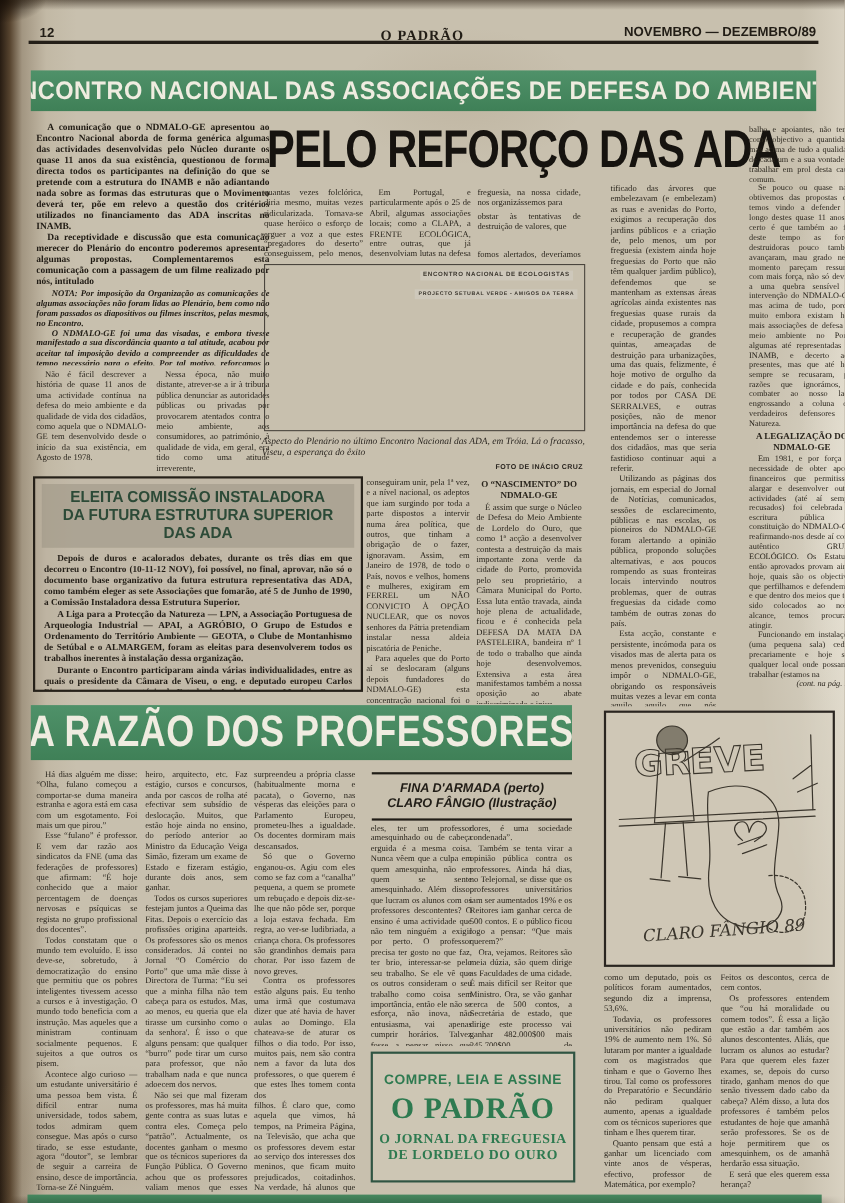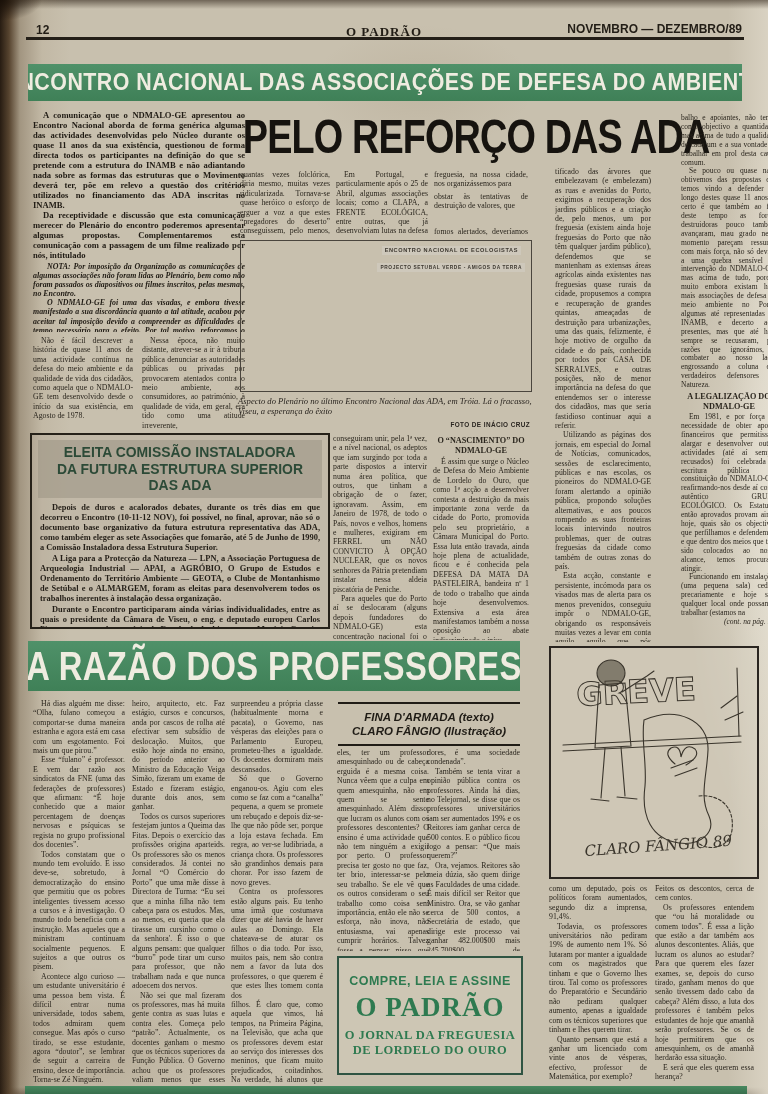--- a/index.html
+++ b/index.html
@@ -218,42 +218,42 @@
     <p>Não sei que mal fizeram os professores, mas há muita gente contra as suas lutas e contra eles. Começa pelo “patrão”. Actualmente, os docentes ganham o mesmo que os técnicos superiores da Função Pública. O Governo achou que os professores valiam menos que esses técnicos e propôs vencimentos inferiores. Como os professores reagiram duma maneira que</p>
   </div>
   <div class="abs col" style="left:231px;top:699px;width:92px;height:388px;">
     <p class="noind">surpreendeu a própria classe (habitualmente morna e pacata), o Governo, nas vésperas das eleições para o Parlamento Europeu, prometeu-lhes a igualdade. Os docentes dormiram mais descansados.</p>
     <p>Só que o Governo enganou-os. Agiu com eles como se faz com a “canalha” pequena, a quem se promete um rebuçado e depois diz-se-lhe que não pôde ser, porque a loja estava fechada. Em regra, ao ver-se ludibriada, a criança chora. Os professores são grandinhos demais para chorar. Por isso fazem de novo greves.</p>
     <p>Contra os professores estão alguns pais. Eu tenho uma irmã que costumava dizer que até havia de haver aulas ao Domingo. Ela chateava-se de aturar os filhos o dia todo. Por isso, muitos pais, nem são contra nem a favor da luta dos professores, o que querem é que estes lhes tomem conta dos</p>
     <p class="noind">filhos. É claro que, como aquela que vimos, há tempos, na Primeira Página, na Televisão, que acha que os professores devem estar ao serviço dos interesses dos meninos, que ficam muito prejudicados, coitadinhos. Na verdade, há alunos que não valorizam a luta dos seus mestres.</p>
   </div>
 
   <div class="abs byline" style="left:338px;top:702px;width:182px;height:40px;">
-    <span>FINA D'ARMADA (texto)</span>
+    <span>FINA D'ARMADA (perto)</span>
     <span>CLARO FÂNGIO (Ilustração)</span>
   </div>
 
   <div class="abs col" style="left:337px;top:748px;width:92px;height:203px;">
     <p class="noind">eles, ter um professor amesquinhado ou de cabeça erguida é a mesma coisa. Nunca vêem que a culpa em quem amesquinha, não em quem se sente amesquinhado. Além disso, que lucram os alunos com os professores descontentes? O ensino é uma actividade que não tem ninguém a exigir por perto. O professor precisa ter gosto no que faz, ter brio, interessar-se pelo seu trabalho. Se ele vê que os outros consideram o seu trabalho como coisa sem importância, então ele não se esforça, não inova, não entusiasma, vai apenas cumprir horários. Talvez fosse a pensar nisso que Roberto Carneiro declarou: “uma sociedade que não preza e não valoriza os seus educa-</p>
   </div>
   <div class="abs col" style="left:427px;top:748px;width:93px;height:203px;">
     <p class="noind">dores, é uma sociedade condenada”.</p>
     <p>Também se tenta virar a opinião pública contra os professores. Ainda há dias, no Telejornal, se disse que os professores universitários iam ser aumentados 19% e os Reitores iam ganhar cerca de 500 contos. E o público ficou logo a pensar: “Que mais querem?”</p>
     <p>Ora, vejamos. Reitores são meia dúzia, são quem dirige as Faculdades de uma cidade. É mais difícil ser Reitor que Ministro. Ora, se vão ganhar cerca de 500 contos, a Secretária de estado, que dirige este processo vai ganhar 482.000$00 mais 245.700$00 de representação. Mais de 700 contos! Afinal um Reitor vai ganhar</p>
   </div>
 
   <div class="abs promo" style="left:337px;top:956px;width:186px;height:119px;">
     <div class="l1">COMPRE, LEIA E ASSINE</div>
     <div class="l2">O PADRÃO</div>
     <div class="l3">O JORNAL DA FREGUESIA</div>
     <div class="l4">DE LORDELO DO OURO</div>
   </div>
 
   <div class="abs col" style="left:549px;top:884px;width:98px;height:201px;">
-    <p class="noind">como um deputado, pois os políticos foram aumentados, segundo diz a imprensa, 91,4%.</p>
+    <p class="noind">como um deputado, pois os políticos foram aumentados, segundo diz a imprensa, 53,6%.</p>
     <p>Todavia, os professores universitários não pediram 19% de aumento nem 1%. Só lutaram por manter a igualdade com os magistrados que tinham e que o Governo lhes tirou. Tal como os professores do Preparatório e Secundário não pediram qualquer aumento, apenas a igualdade com os técnicos superiores que tinham e lhes querem tirar.</p>
     <p>Quanto pensam que está a ganhar um licenciado com vinte anos de vésperas, efectivo, professor de Matemática, por exemplo?</p>
   </div>
   <div class="abs col" style="left:655px;top:884px;width:99px;height:201px;">
     <p class="noind">Feitos os descontos, cerca de cem contos.</p>
     <p>Os professores entendem que “ou há moralidade ou comem todos”. É essa a lição que estão a dar também aos alunos descontentes. Aliás, que lucram os alunos ao estudar? Para que querem eles fazer exames, se, depois do curso tirado, ganham menos do que senão tivessem dado cabo da cabeça? Além disso, a luta dos professores é também pelos estudantes de hoje que amanhã serão professores. Se os de hoje permitirem que os amesquinhem, os de amanhã herdarão essa situação.</p>
     <p>E será que eles querem essa herança?</p>
   </div>
 
   <div class="abs bottomband" style="left:25px;top:1086px;width:722px;height:8px;"></div>

